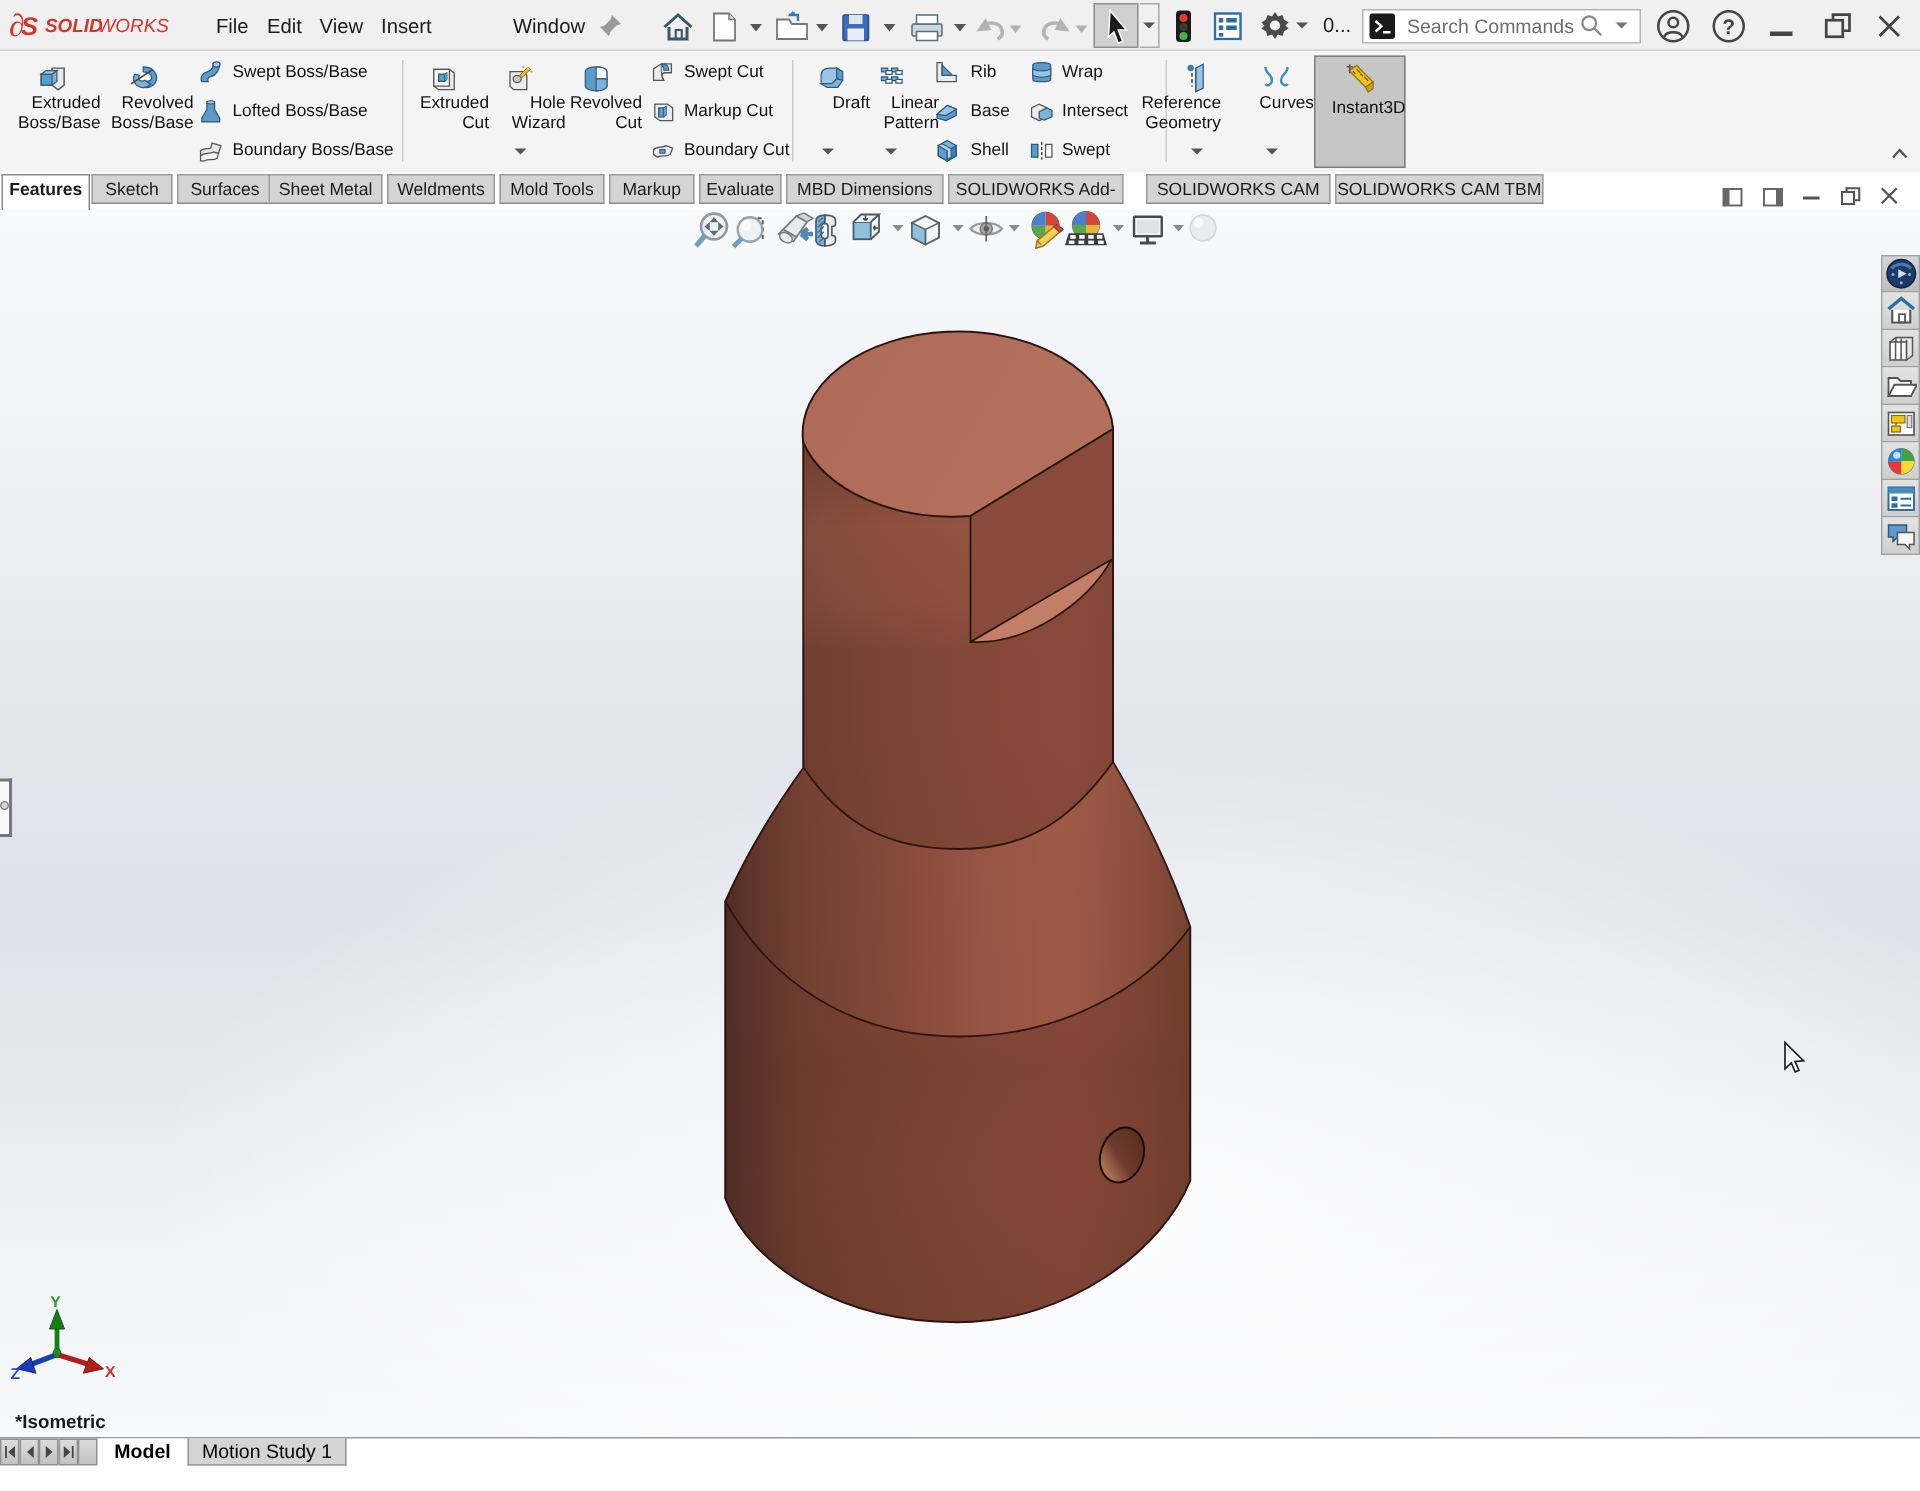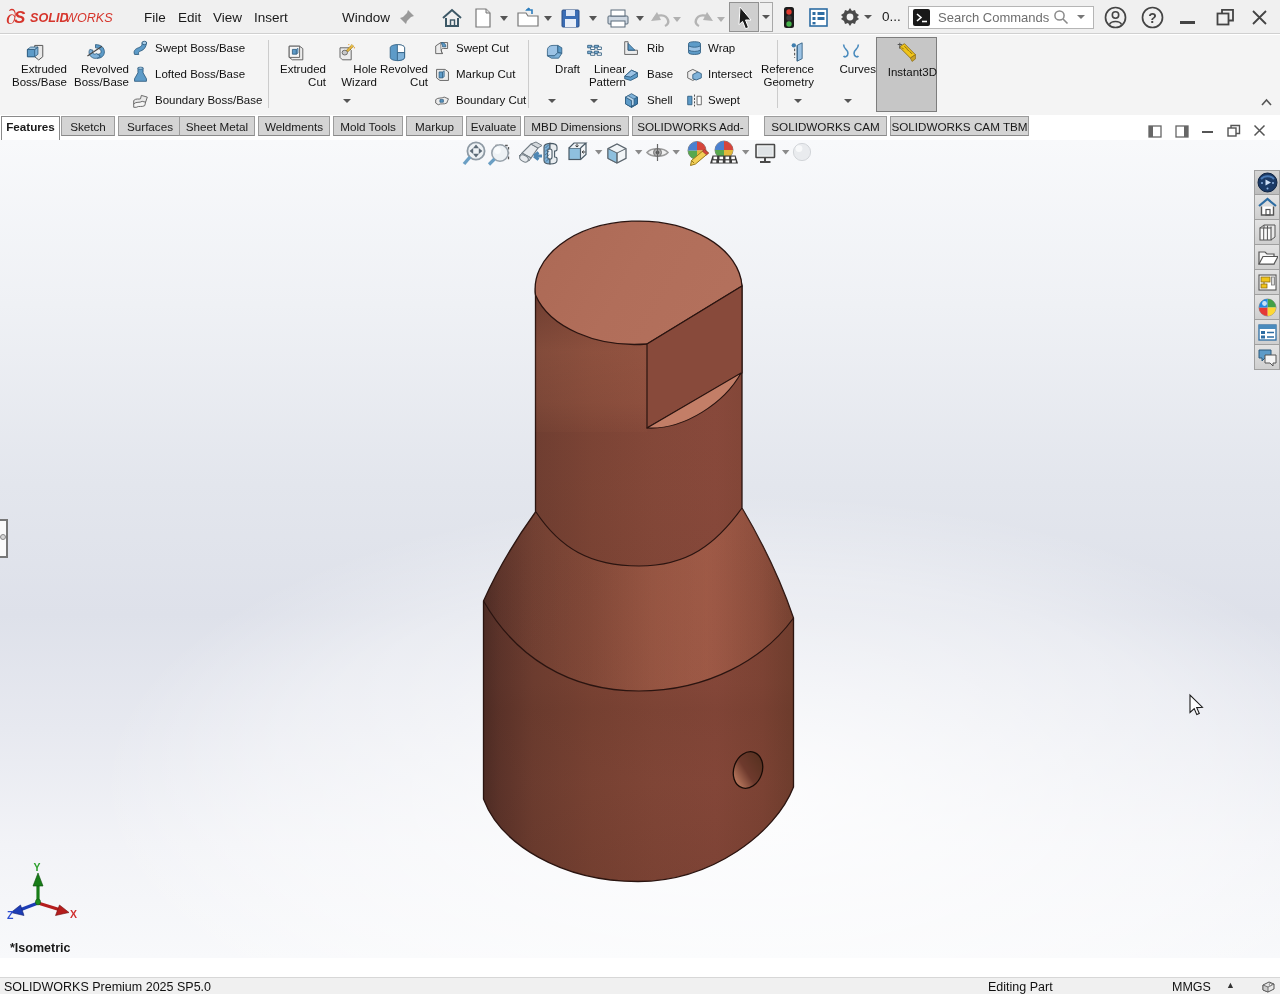--- a/index.html
+++ b/index.html
@@ -588,26 +588,33 @@
         </div>
     <div class="rbox">
           <svg width="21" height="21" viewBox="0 0 21 21">
       <path d="M2 3 L14 3 L14 11 L8 11 L5 14 L5 11 L2 11 Z" fill="#5d9bc8" stroke="#2c5a7d" stroke-width="1"></path>
       <path d="M8 8 L19 8 L19 16 L16 16 L16 19 L13 16 L8 16 Z" fill="#f5f5f5" stroke="#555" stroke-width="1"></path>
     </svg>
         </div>
   </div>
 </div>
 
-<div id="statusbar">
-  <span style="position:absolute;left:4px;top:2px;">SOLIDWORKS Premium 2025 SP5.0</span>
-  <span style="position:absolute;left:988px;top:2px;">Editing Part</span>
-  <span style="position:absolute;left:1172px;top:2px;">MMGS</span>
-  <span style="position:absolute;left:1226px;top:2px;font-size:9px;color:#333;">▲</span>
-  <svg style="position:absolute;left:1261px;top:1px" width="15" height="15" viewBox="0 0 15 15">
-    <path d="M2 6 L8 3 L13 5 L13 10 L7 13 L2 11 Z" fill="#e8e8e8" stroke="#555" stroke-width="1"></path>
-    <path d="M2 6 L7 8 L7 13 L2 11 Z" fill="#cdcdcd" stroke="#555" stroke-width="0.8"></path>
-    <path d="M7 8 L13 5" fill="none" stroke="#555" stroke-width="0.8"></path>
-    <circle cx="9.5" cy="5.5" r="1.2" fill="#fff" stroke="#555" stroke-width="0.7"></circle>
-  </svg>
+<div id="bottomstrip">
+  <div class="navbtn" style="left:0px;"><svg width="11" height="16" viewBox="0 0 11 16">
+          <path d="M3 4 v8" stroke="#444" stroke-width="1.2"></path>
+          <path d="M9 4 L4.5 8 L9 12 Z" fill="#444"></path>
+        </svg></div>
+  <div class="navbtn" style="left:13px;"><svg width="11" height="16" viewBox="0 0 11 16">
+          <path d="M8.5 4 L4 8 L8.5 12 Z" fill="#444"></path>
+        </svg></div>
+  <div class="navbtn" style="left:26px;"><svg width="11" height="16" viewBox="0 0 11 16">
+          <path d="M3.5 4 L8 8 L3.5 12 Z" fill="#444"></path>
+        </svg></div>
+  <div class="navbtn" style="left:39px;"><svg width="11" height="16" viewBox="0 0 11 16">
+          <path d="M2.5 4 L7 8 L2.5 12 Z" fill="#444"></path>
+          <path d="M8.5 4 v8" stroke="#444" stroke-width="1.2"></path>
+        </svg></div>
+  <div class="navbtn" style="left:52px;"></div>
+  <div class="btab" style="left:66px;width:58px;font-weight:bold;background:#fff;line-height:18px;">Model</div>
+  <div class="btab" style="left:125px;width:106px;background:#d4d4d4;border:1px solid #9a9a9a;border-top:none;line-height:17px;">Motion Study 1</div>
 </div>
 
 </div>
 
 </body></html>

